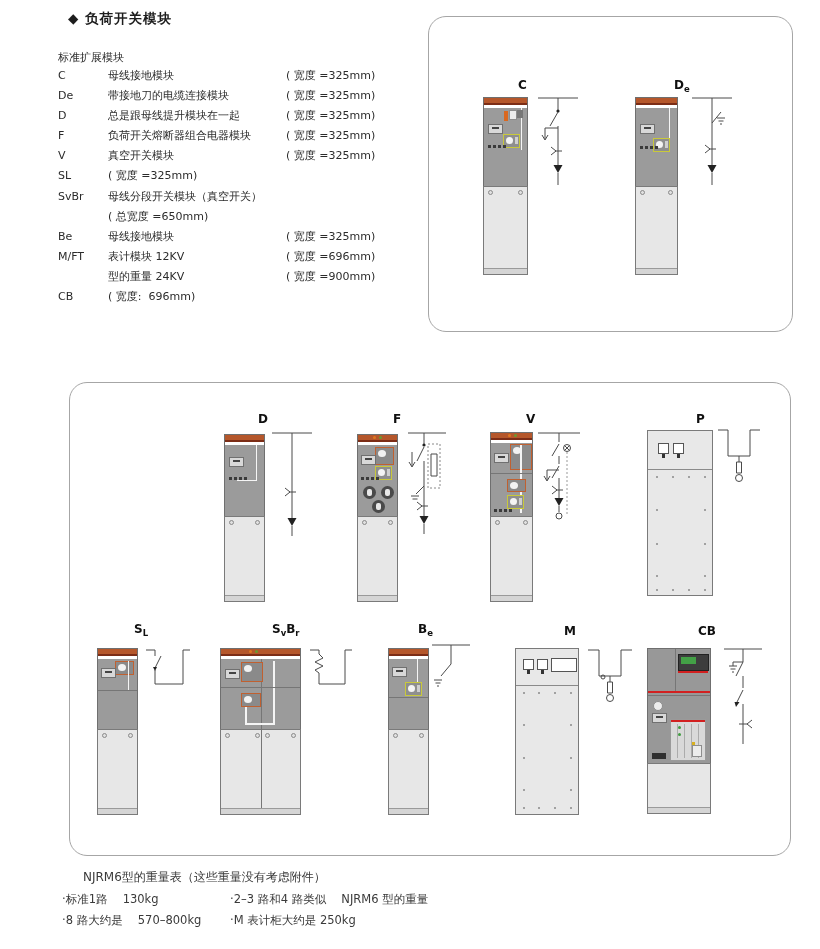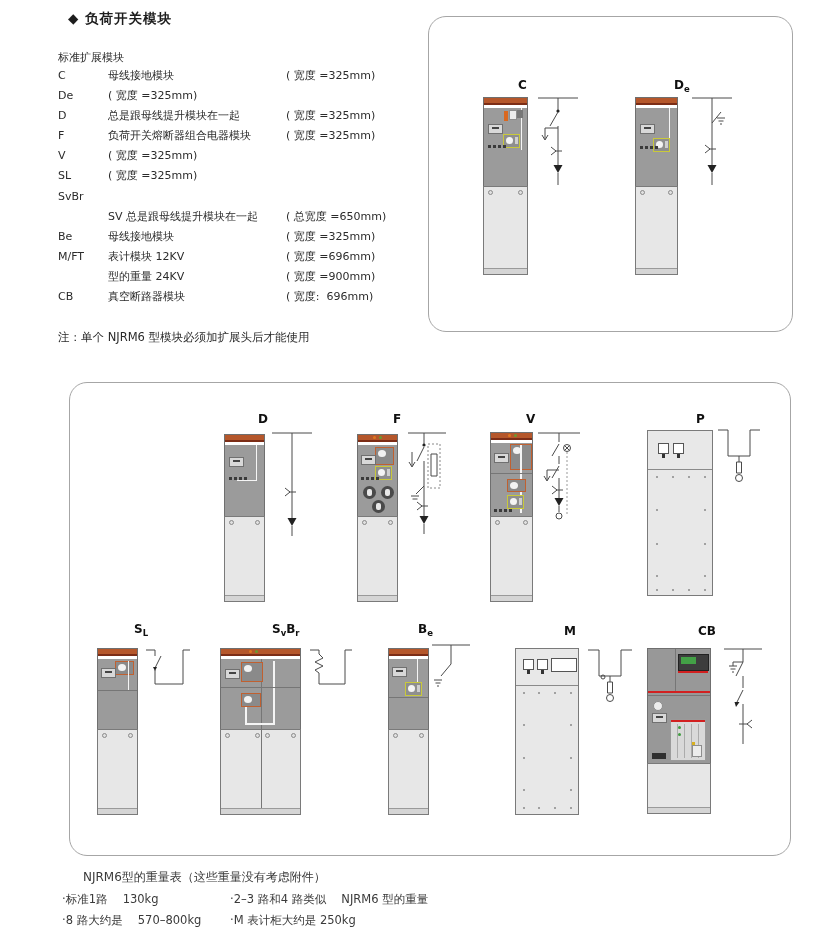--- a/index.html
+++ b/index.html
@@ -70,34 +70,33 @@
 </head>
 <body>
 
 <div id="page">
 
   <div class="heading">◆ 负荷开关模块</div>
   <div class="list-title">标准扩展模块</div>
 
   <div class="mod-table">
     <div class="mrow"><span class="mcode">C</span><span class="mdesc">母线接地模块</span><span class="mspec">( 宽度 =325mm)</span></div>
-    <div class="mrow"><span class="mcode">De</span><span class="mspec">( 宽度 =325mm)</span></div>
+    <div class="mrow"><span class="mcode">De</span><span class="mdesc">带接地刀的电缆连接模块</span><span class="mspec">( 宽度 =325mm)</span></div>
     <div class="mrow"><span class="mcode">D</span><span class="mdesc">总是跟母线提升模块在一起</span><span class="mspec">( 宽度 =325mm)</span></div>
     <div class="mrow"><span class="mcode">F</span><span class="mdesc">负荷开关熔断器组合电器模块</span><span class="mspec">( 宽度 =325mm)</span></div>
-    <div class="mrow"><span class="mcode">V</span><span class="mspec">( 宽度 =325mm)</span></div>
+    <div class="mrow"><span class="mcode">V</span><span class="mdesc">真空开关模块</span><span class="mspec">( 宽度 =325mm)</span></div>
     <div class="mrow"><span class="mcode">SL</span><span class="mspec">( 宽度 =325mm)</span></div>
-    <div class="mrow"><span class="mcode">SvBr</span><span class="mspec"></span></div>
-    <div class="mrow"><span class="mcode"></span><span class="mdesc">SV 总是跟母线提升模块在一起</span><span class="mspec">( 总宽度 =650mm)</span></div>
+    <div class="mrow"><span class="mcode">SvBr</span><span class="mdesc">母线分段开关模块（真空开关）</span><span class="mspec"></span></div>
+    <div class="mrow"><span class="mcode"></span><span class="mspec">( 总宽度 =650mm)</span></div>
     <div class="mrow"><span class="mcode">Be</span><span class="mdesc">母线接地模块</span><span class="mspec">( 宽度 =325mm)</span></div>
     <div class="mrow"><span class="mcode">M/FT</span><span class="mdesc">表计模块 12KV</span><span class="mspec">( 宽度 =696mm)</span></div>
     <div class="mrow"><span class="mcode"></span><span class="mdesc">型的重量 24KV</span><span class="mspec">( 宽度 =900mm)</span></div>
-    <div class="mrow"><span class="mcode">CB</span><span class="mdesc">真空断路器模块</span><span class="mspec">( 宽度:  696mm)</span></div>
-  </div>
-
-  <div class="note">注：单个 NJRM6 型模块必须加扩展头后才能使用</div>
+    <div class="mrow"><span class="mcode">CB</span><span class="mspec">( 宽度:  696mm)</span></div>
+  </div>
+
 
   <div class="panel" style="left:428px;top:16px;width:363px;height:314px;"></div>
   <div class="panel" style="left:69px;top:382px;width:720px;height:472px;"></div>
 
   <span class="dlabel" style="left:518px;top:78px;"><span>C</span><sub></sub></span>
   <span class="dlabel" style="left:674px;top:78px;"><span>D</span><sub>e</sub></span>
   <span class="dlabel" style="left:258px;top:412px;"><span>D</span></span>
   <span class="dlabel" style="left:393px;top:412px;"><span>F</span></span>
   <span class="dlabel" style="left:526px;top:412px;"><span>V</span></span>
   <span class="dlabel" style="left:696px;top:412px;"><span>P</span></span>

